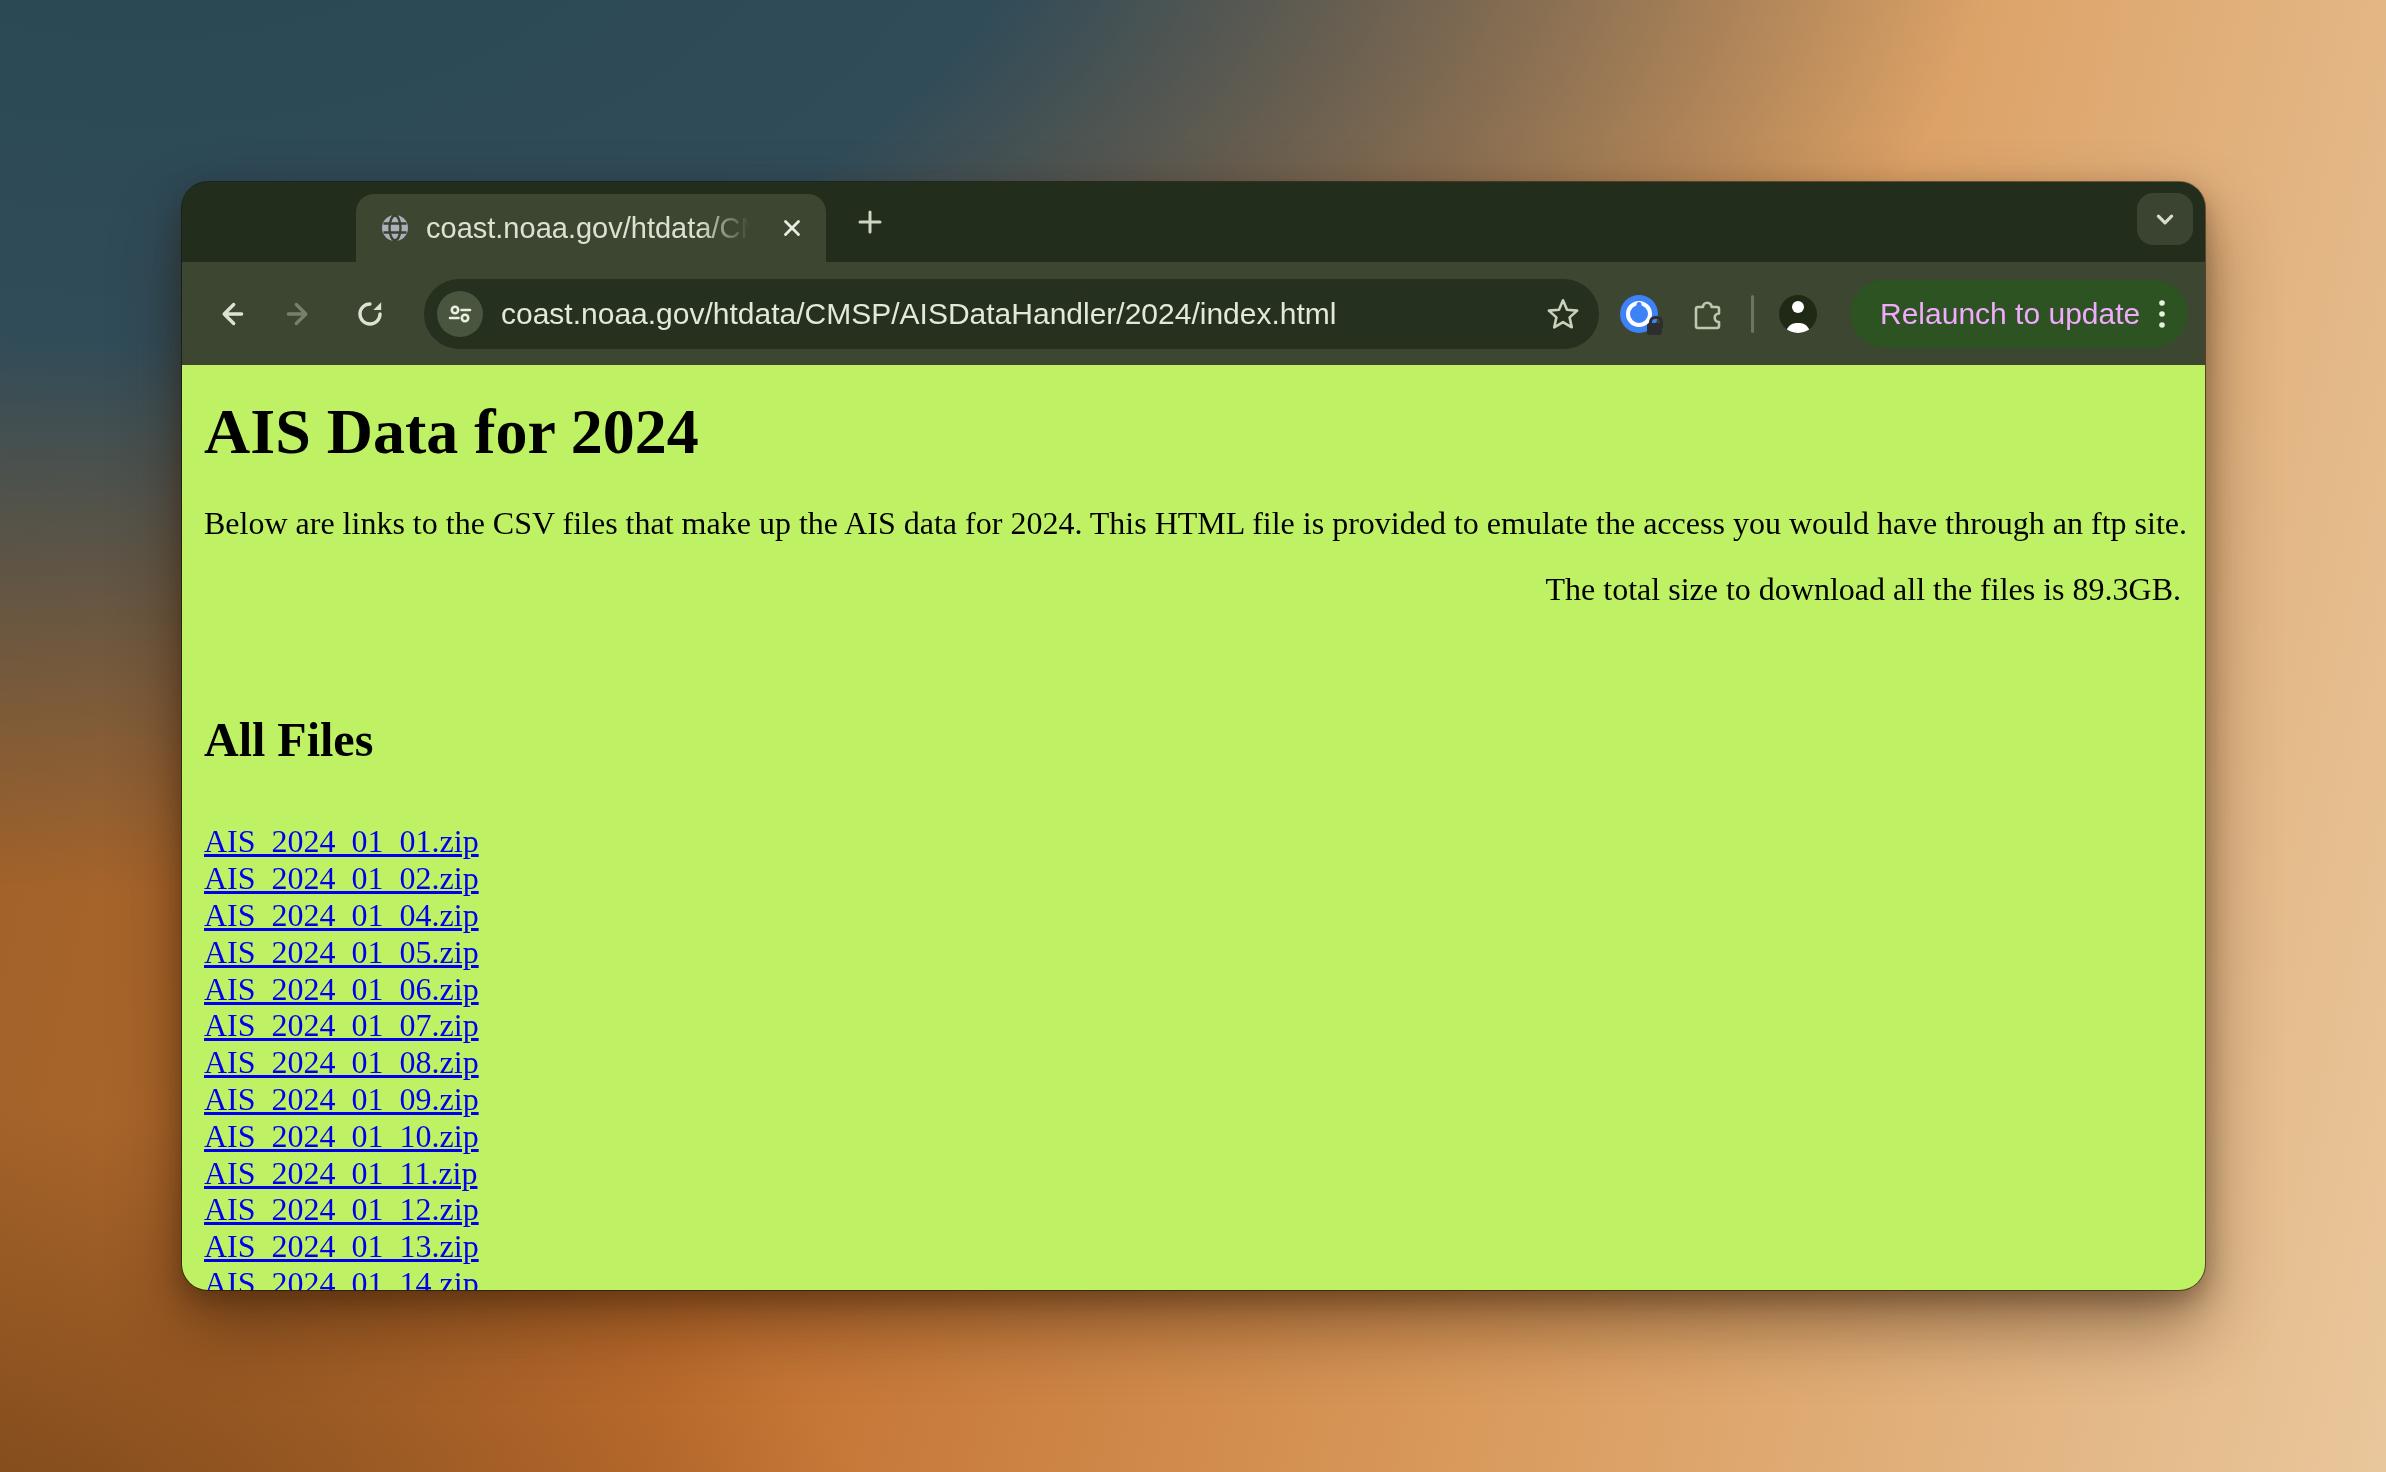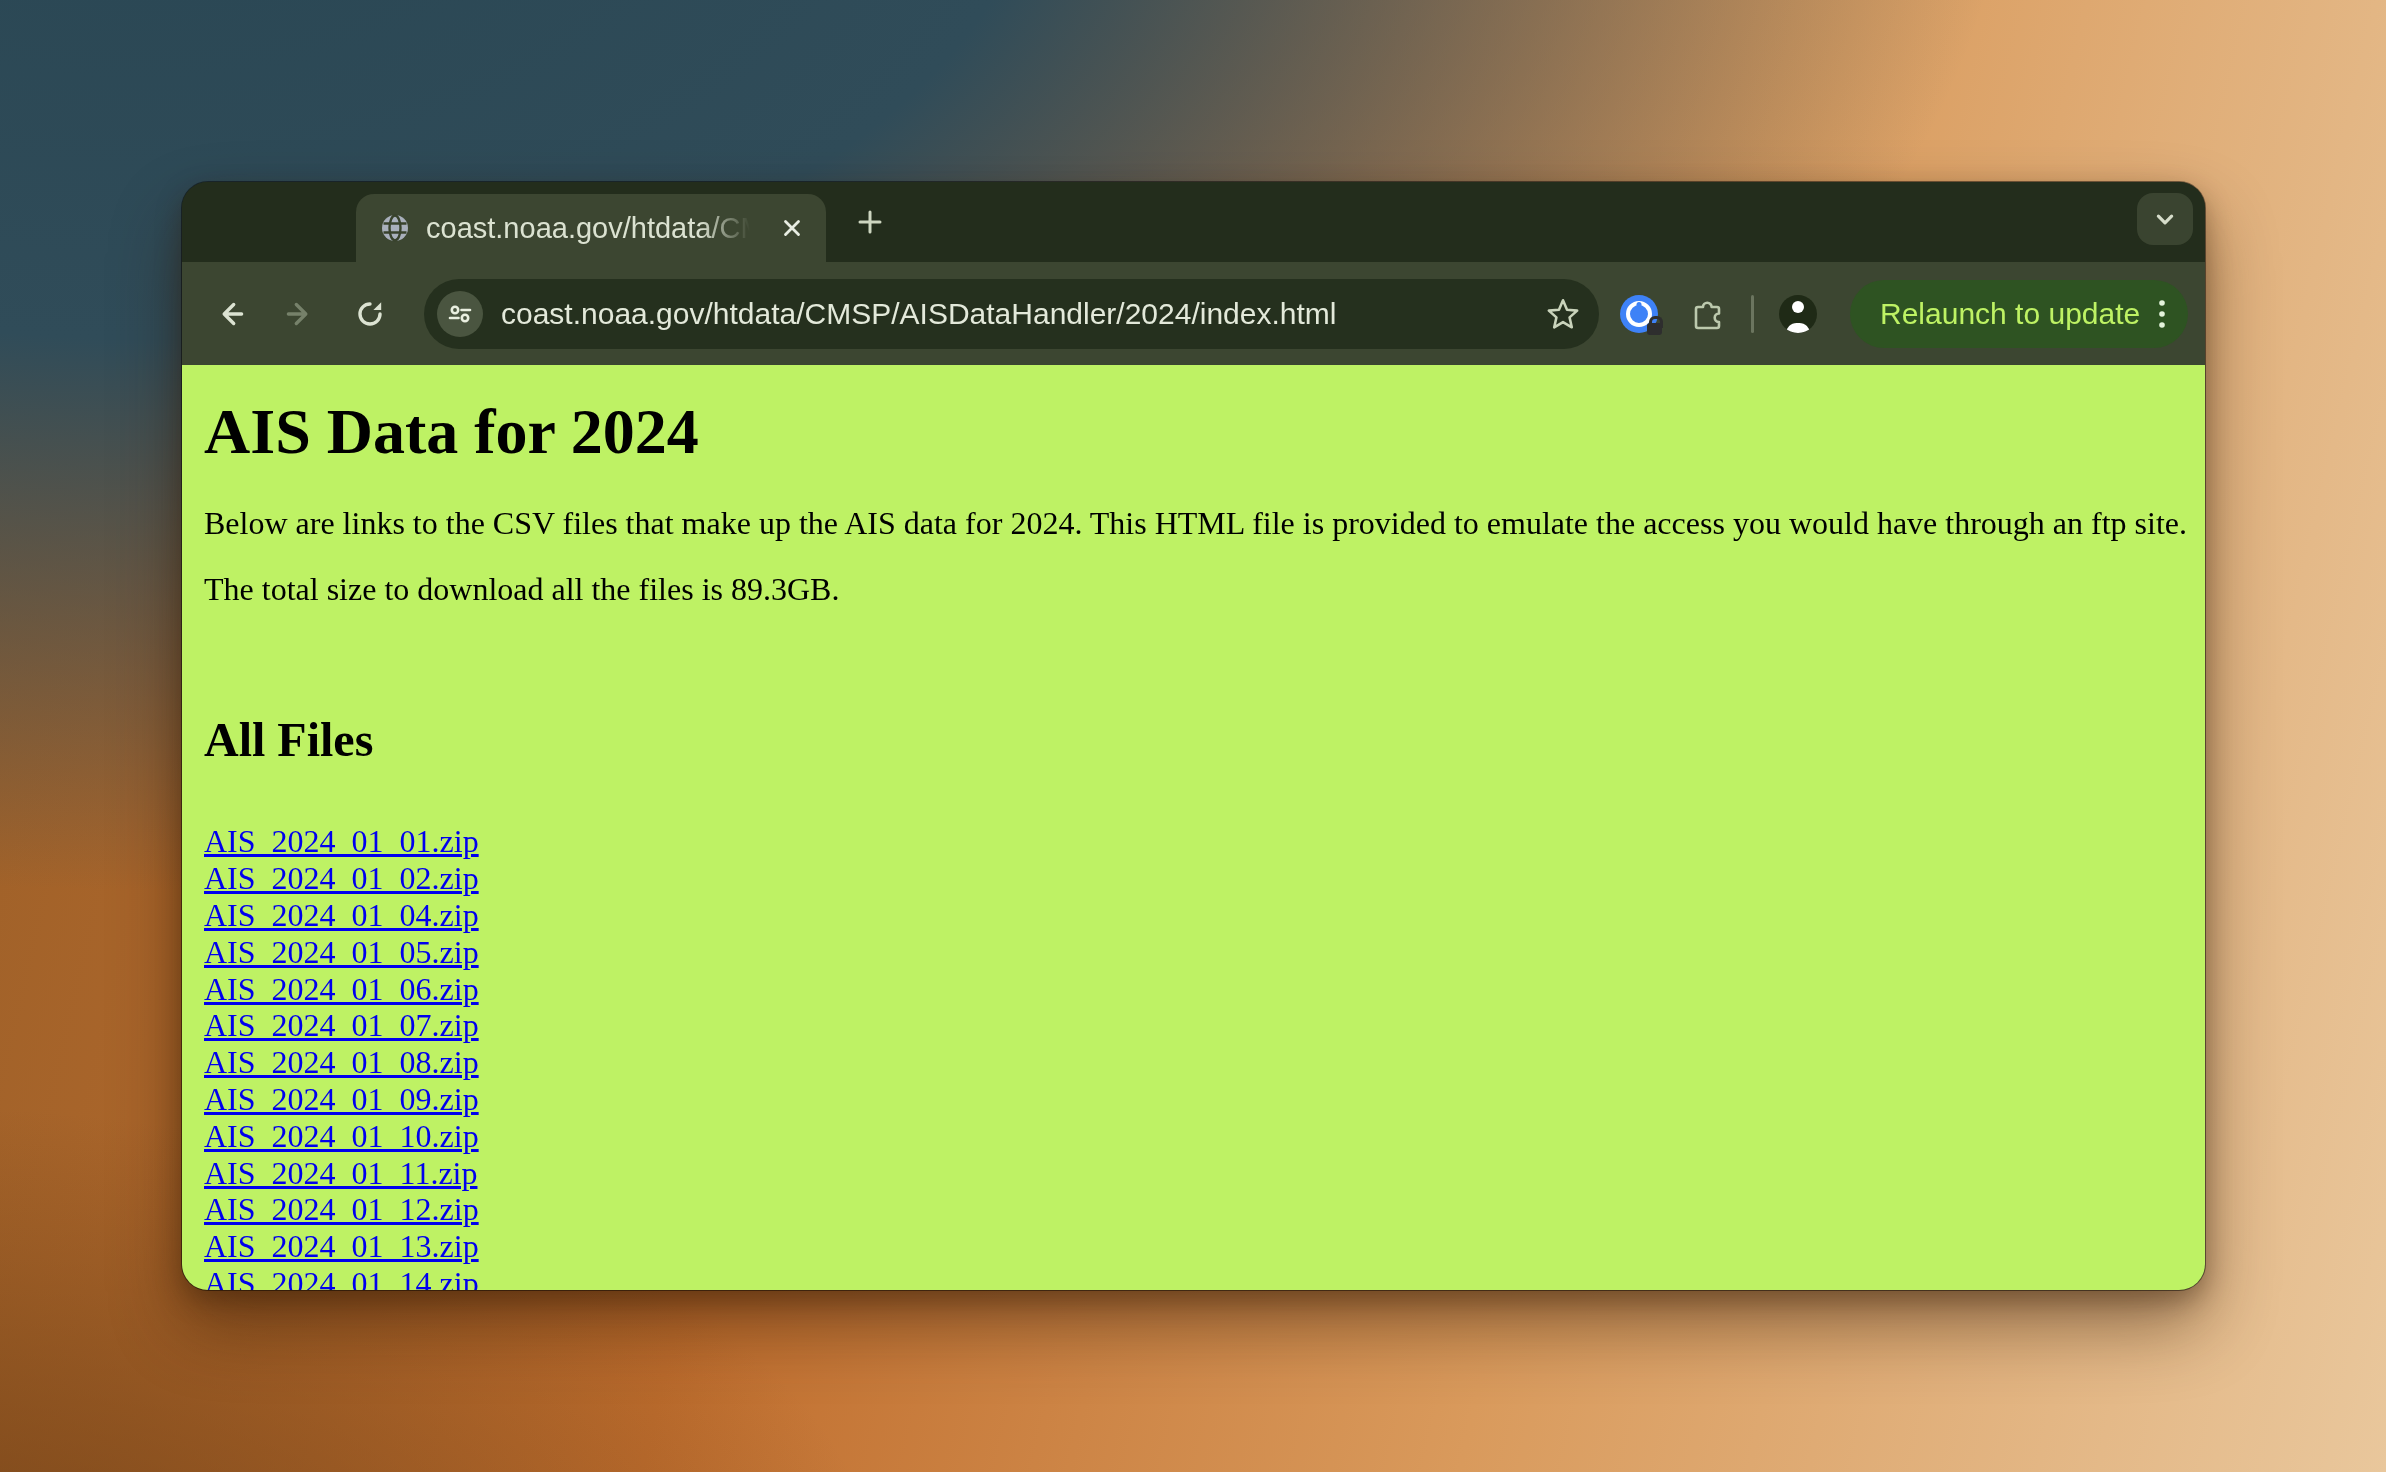--- a/index.html
+++ b/index.html
@@ -65,29 +65,29 @@
   .lock::before{content:'';position:absolute;top:-7px;left:2px;width:8px;height:9px;border:3px solid #2e2e2e;border-bottom:none;border-radius:6px 6px 0 0;}
   .sep{width:3px;height:38px;background:#6b755f;border-radius:2px;margin-left:16px;flex:0 0 auto;}
   .avatarbtn{margin-left:16px;width:56px;height:56px;border-radius:50%;flex:0 0 auto;}
   .avatar{position:relative;width:38px;height:38px;border-radius:50%;background:#1f2a16;overflow:hidden;}
   .avatar::before{content:'';position:absolute;left:50%;top:6px;transform:translateX(-50%);width:12px;height:12px;border-radius:50%;background:#fff;}
   .avatar::after{content:'';position:absolute;left:50%;bottom:-6px;transform:translateX(-50%);width:24px;height:16px;border-radius:12px 12px 6px 6px;background:#fff;}
   .relaunch{
     margin-left:24px;height:68px;border-radius:34px;background:#2e5322;border:none;cursor:pointer;
     display:flex;align-items:center;gap:16px;padding:0 20px 0 30px;flex:0 0 auto;
   }
-  .relaunch-label{color:#bef264;font-size:30px;white-space:nowrap;}
+  .relaunch-label{color:#f0abfc;font-size:30px;white-space:nowrap;}
   
   .content{
     height:929px;background:#bef264;color:#000;overflow:hidden;
     padding:0 16px;box-sizing:border-box;
     font-family:Liberation Serif, serif;
   }
   .content h1{font-size:64px;line-height:1.15;font-weight:bold;margin:30px 0 0 6px;}
-  .content p{font-size:32px;line-height:1.15;margin:0 8px 0 6px;}
+  .content p{font-size:32px;line-height:1.15;margin:0 8px 0 6px;text-align:right;}
   .p-intro{margin-top:36px !important;white-space:nowrap;}
   .p-size{margin-top:30px !important;}
   .content h2{font-size:48px;line-height:1.15;font-weight:bold;margin:104px 0 0 6px;}
   .filelist{margin:56px 0 0 6px;}
   .filelist a{display:block;font-size:32px;line-height:36.8px;color:#0000EE;text-decoration:underline;cursor:pointer;}
   svg{display:block;}
 </style>
 </head>
 <body>
 

